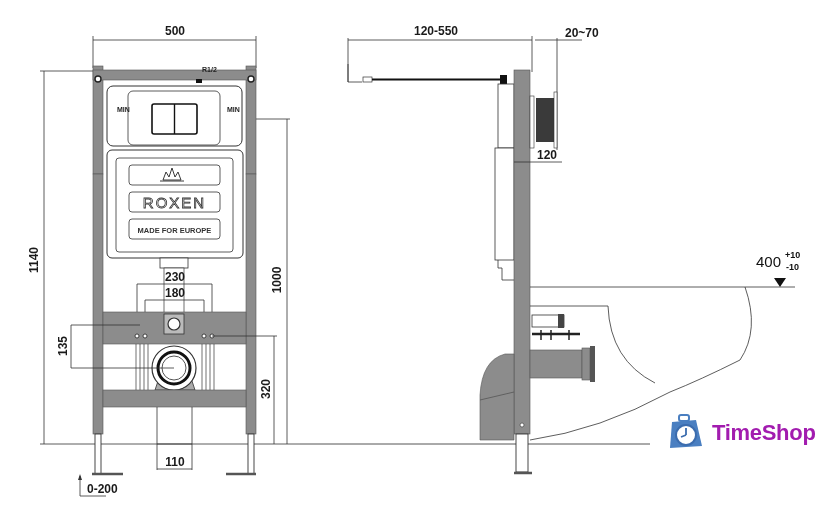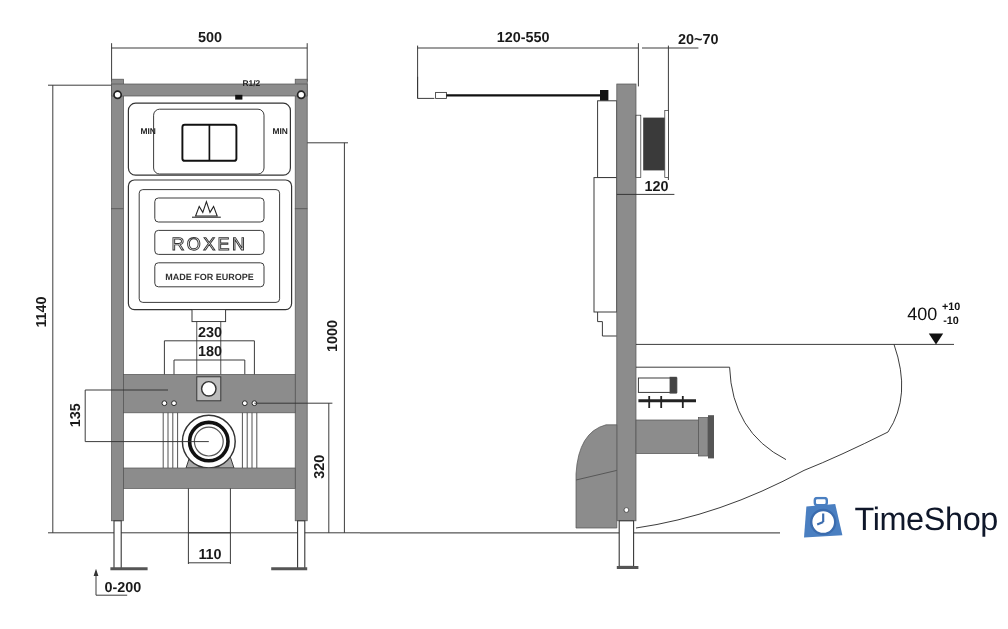--- a/index.html
+++ b/index.html
@@ -1,21 +1,21 @@
 <!DOCTYPE html>
 <html><head>
 <meta charset="utf-8">
 <style>
   html, body { margin:0; padding:0; background:#ffffff; }
   body { width:840px; height:524px; position:relative; overflow:hidden; font-family:"Liberation Sans", sans-serif; }
   #canvas { position:absolute; left:0; top:0; }
   .dim { font-family:"Liberation Sans", sans-serif; font-size:12px; font-weight:bold; fill:#1a1a1a; }
   .dimv { font-family:"Liberation Sans", sans-serif; font-size:12px; font-weight:bold; fill:#1a1a1a; }
   .logo { position:absolute; left:664px; top:414px; display:flex; align-items:center; gap:4px; }
-  .logo-text { font-family:"Liberation Sans", sans-serif; font-weight:normal; font-size:27px; color:#0f172a; letter-spacing:-0.3px; }
+  .logo-text { font-family:"Liberation Sans", sans-serif; font-weight:bold; font-size:22px; color:#a21caf; letter-spacing:-0.3px; }
 </style>
 </head>
 <body>
 
 <svg id="canvas" width="840" height="524" viewBox="0 0 840 524" xmlns="http://www.w3.org/2000/svg">
 
   <g>
 
     <g stroke="#333" stroke-width="0.8" fill="none">
       <line x1="93" y1="40" x2="256" y2="40"></line>

